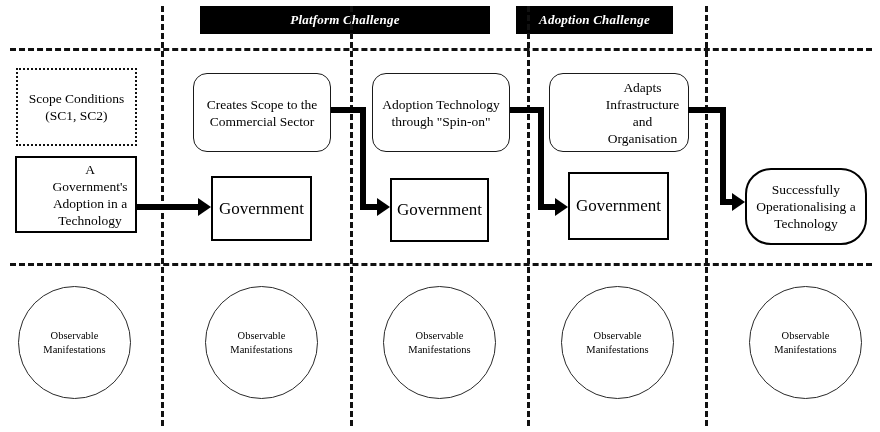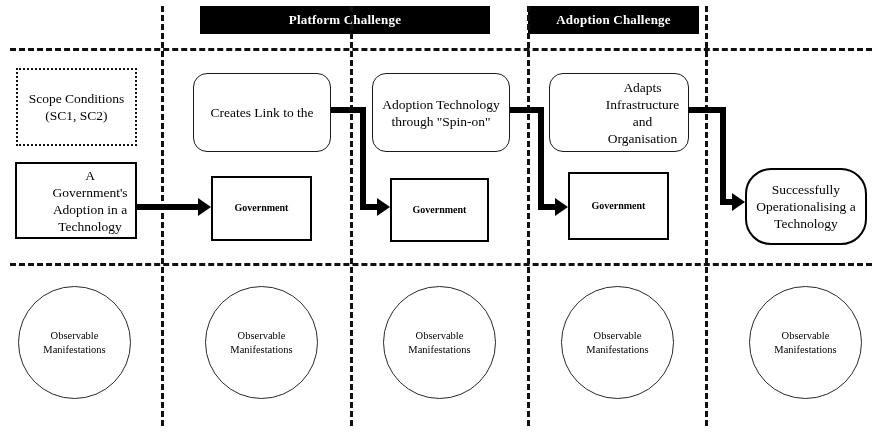--- a/index.html
+++ b/index.html
@@ -34,20 +34,21 @@
     position: absolute;
     background: #000000;
     color: #ffffff;
     display: flex;
     align-items: center;
     justify-content: center;
     font-weight: bold;
     font-size: 13px;
     letter-spacing: 0.2px;
     white-space: nowrap;
+    font-style: italic;
   }
 
   
   .node {
     position: absolute;
     box-sizing: border-box;
     display: flex;
     align-items: center;
     justify-content: center;
     text-align: center;
@@ -58,21 +59,21 @@
 
   .node.rounded {
     border: 1.6px solid #1a1a1a;
     border-radius: 14px;
     font-size: 13.5px;
   }
   .node.sharp {
     border: 2.2px solid #000000;
     font-size: 13.5px;
   }
-  .node.sharp.bold { font-weight: bold; font-size: 10px; }
+  .node.sharp.bold { font-weight: normal; font-size: 17px; }
   .node.dotted {
     border: 2.4px dotted #111111;
     font-size: 13.5px;
   }
   .node.circle {
     border: 1.3px solid #2a2a2a;
     border-radius: 50%;
     font-size: 10.5px;
   }
 
@@ -91,60 +92,61 @@
   }
 </style>
 </head>
 <body>
 
 <div id="stage">
 
   <div class="banner" style="left:200px; top:6px; width:290px; height:28px;">
     <span>Platform Challenge</span>
   </div>
-  <div class="banner" style="left:528px; top:6px; width:171px; height:28px;">
+  <div class="banner" style="left:516px; top:6px; width:157px; height:28px;">
     <span>Adoption Challenge</span>
   </div>
 
   <div class="hdash" style="left:10px; top:48px; width:862px;"></div>
   <div class="hdash" style="left:10px; top:263px; width:862px;"></div>
 
   <div class="vdash" style="left:161px; top:6px; height:420px;"></div>
   <div class="vdash" style="left:350px; top:6px; height:420px;"></div>
   <div class="vdash" style="left:527px; top:6px; height:420px;"></div>
   <div class="vdash" style="left:705px; top:6px; height:420px;"></div>
 
   <div class="node dotted" style="left:16px; top:68px; width:121px; height:78px;">
     <span class="lbl">
       <span>Scope Conditions</span><br>
       <span>(SC1, SC2)</span>
     </span>
   </div>
 
   <div class="node rounded" style="left:193px; top:73px; width:138px; height:79px;">
     <span class="lbl">
-      <span>Creates Link to the</span><br>
+      <span>Creates Scope to the</span><br>
+      <span>Commercial Sector</span>
     </span>
   </div>
 
   <div class="node rounded" style="left:372px; top:73px; width:138px; height:79px;">
     <span class="lbl">
       <span>Adoption Technology</span><br>
       <span>through "Spin-on"</span>
     </span>
   </div>
 
   <div class="node rounded" style="left:549px; top:73px; width:140px; height:79px;padding-left:47px;">
     <span class="lbl">
       <span>Adapts Infrastructure</span><br>
       <span>and Organisation</span>
     </span>
   </div>
 
-  <div class="node sharp" style="left:15px; top:162px; width:122px; height:77px;padding-left:28px;">
+  <div class="node sharp" style="left:15px; top:156px; width:122px; height:77px;padding-left:28px;">
     <span class="lbl">
       <span>A Government's</span><br>
       <span>Adoption in a</span><br>
       <span>Technology</span>
     </span>
   </div>
 
   <div class="node sharp bold" style="left:211px; top:176px; width:101px; height:65px;">
     <span class="lbl">Government</span>
   </div>

